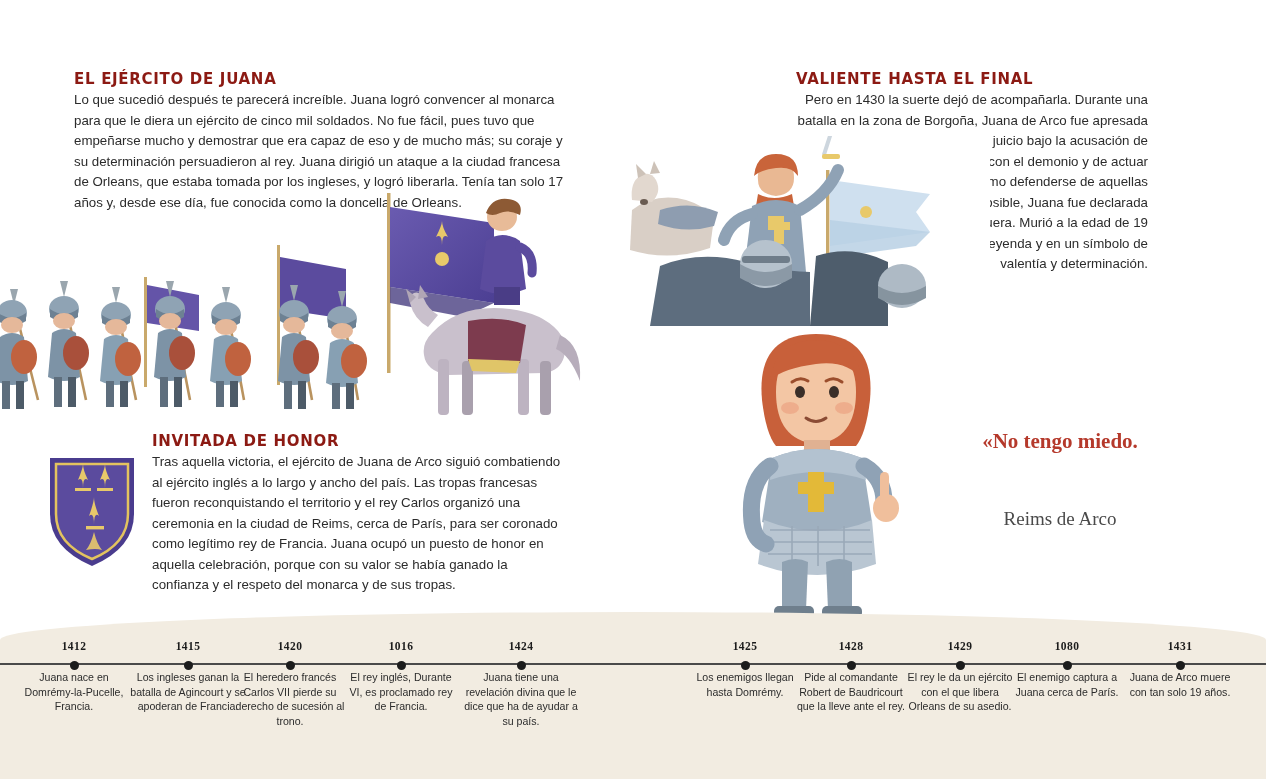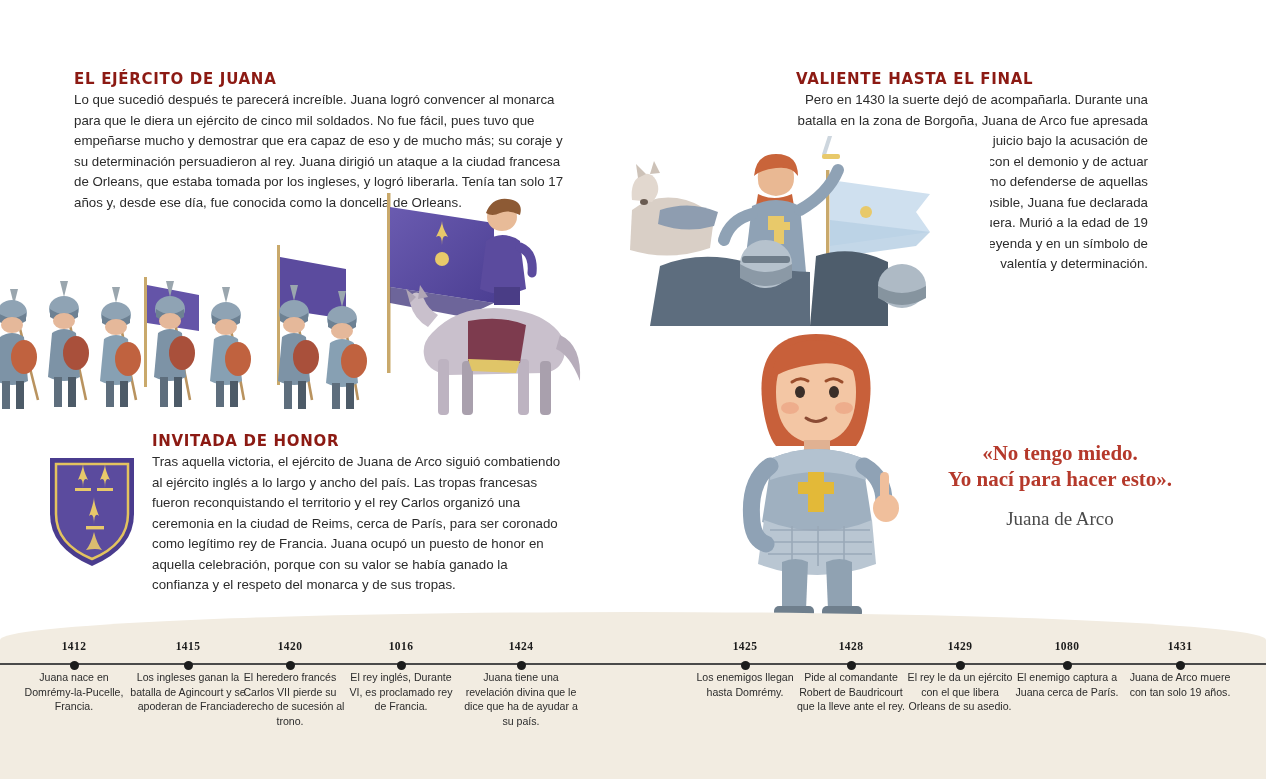--- a/index.html
+++ b/index.html
@@ -46,21 +46,21 @@
 
   
   .quote {
     position: absolute;
     font-family: "Liberation Serif", serif;
     color: #b03a2e;
     text-align: center;
   }
   #quote-line {
     left: 900px;
-    top: 440px;
+    top: 428px;
     width: 320px;
     font-weight: bold;
     font-size: 21px;
     line-height: 26px;
     color: #b5392b;
   }
   #quote-author {
     left: 900px;
     top: 508px;
     width: 320px;
@@ -371,23 +371,22 @@
     <path d="M164 136 q20 12 20 36" stroke="#8fa2b5" stroke-width="17" fill="none" stroke-linecap="round"></path>
 
     <g>
       <ellipse cx="186" cy="178" rx="13" ry="14" fill="#f0bf9c"></ellipse>
       <rect x="180" y="142" width="9" height="30" rx="4.5" fill="#f0bf9c"></rect>
     </g>
   </svg>
 
   <div class="quote" id="quote-line">
     <div>«No tengo miedo.</div>
-    <div>Yo nací para hacer esto».</div>
   </div>
-  <div class="quote" id="quote-author">Juana de Arco</div>
+  <div class="quote" id="quote-author">Reims de Arco</div>
 
   <div class="timeline-band"></div>
   <div class="timeline-line"></div>
   <div id="timeline-items">
       <div class="tl-item" style="left: 74px;">
         <div class="tl-year">1412</div>
         <div class="tl-dot"></div>
         <div class="tl-desc">Juana nace en Domrémy-la-Pucelle, Francia.</div>
       </div>
       <div class="tl-item" style="left: 188px;">

